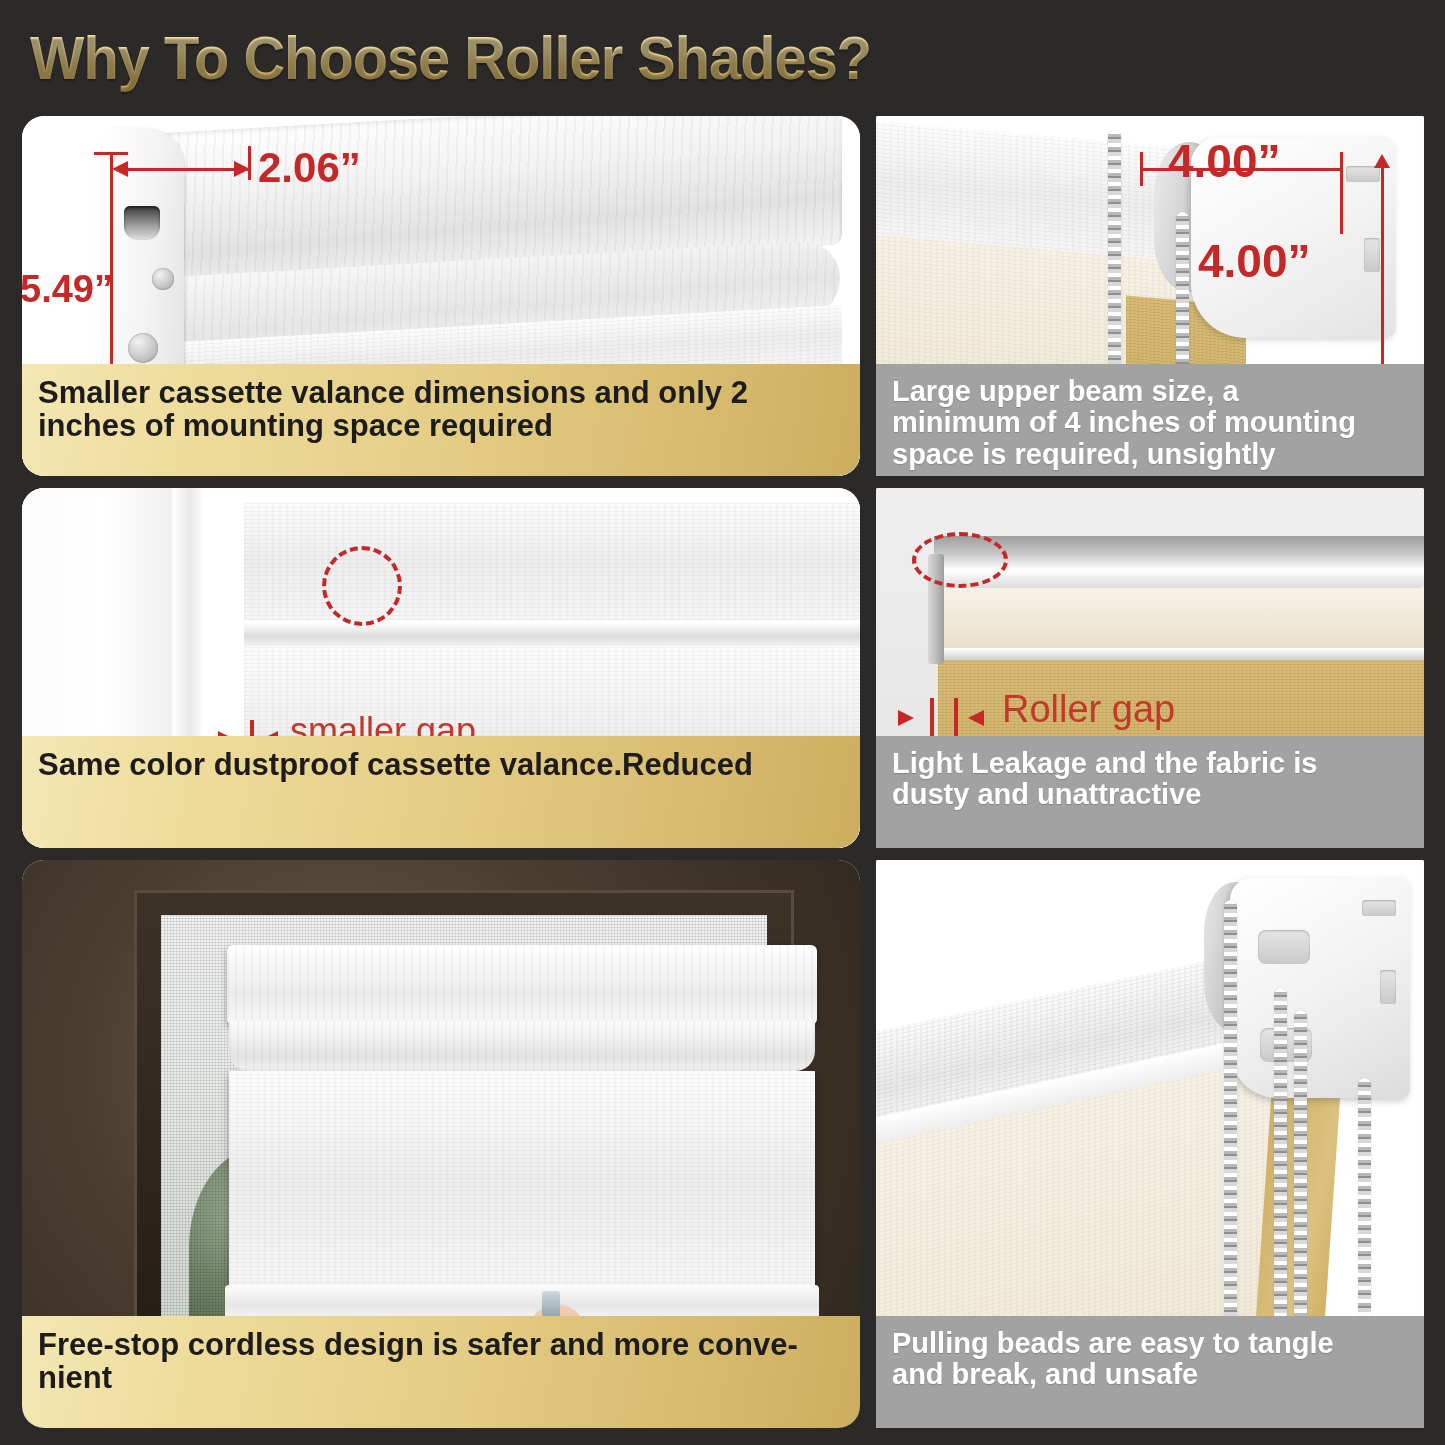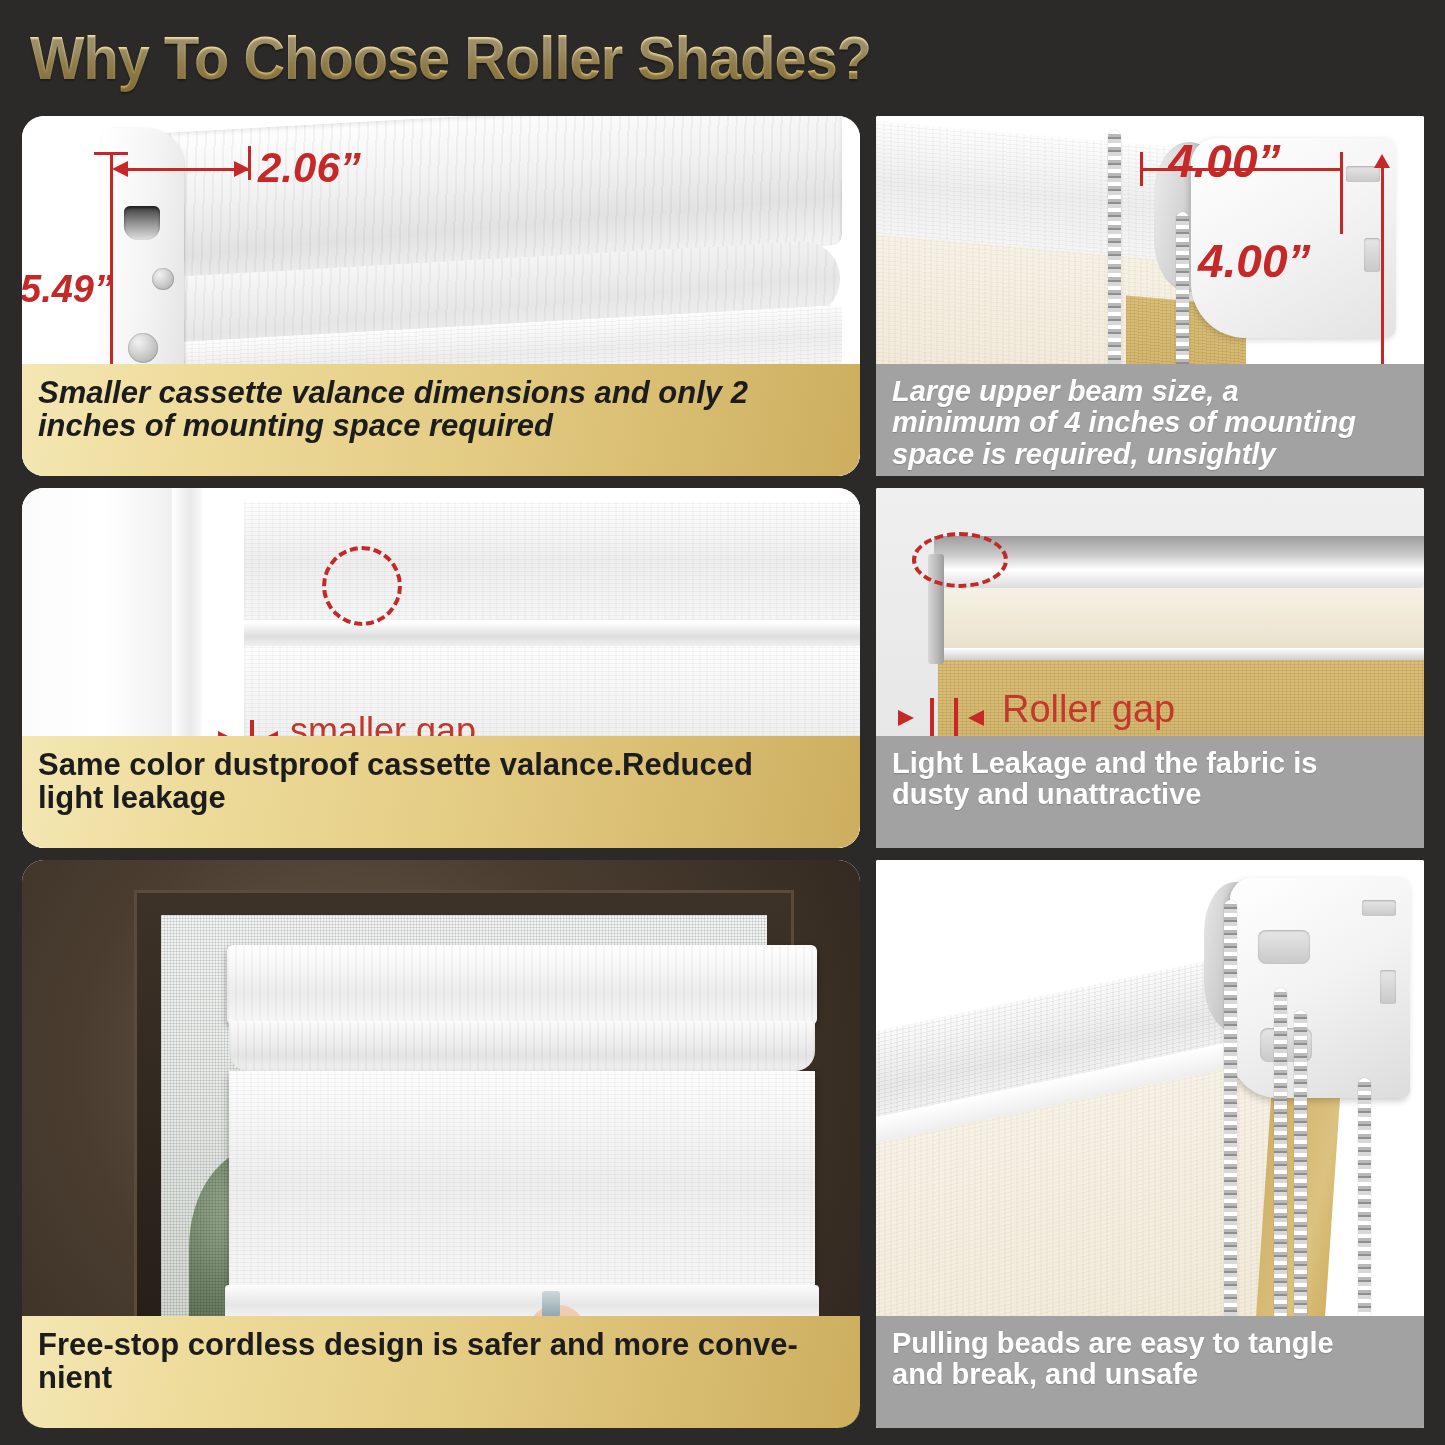--- a/index.html
+++ b/index.html
@@ -27,21 +27,21 @@
     white-space:nowrap;
   }
 
   
   .grid{ position:absolute; left:0; top:108px; width:1445px; height:1337px; }
 
   .panel{ position:absolute; overflow:hidden; background:#fff; }
   .panel.left{ left:22px; width:838px; border-radius:22px; }
   .panel.right{ left:876px; width:548px; border-radius:2px;padding-left:32px; }
 
-  .row1{ top:8px; height:360px;font-style:italic; }
+  .row1{ top:8px; height:360px; }
   .row2{ top:380px; height:360px; }
   .row3{ top:752px; height:568px; }
 
   .photo{ position:absolute; left:0; top:0; right:0; bottom:0; overflow:hidden; }
 
   
   .caption{
     position:absolute; left:0; right:0; bottom:0;
     padding:12px 16px 10px 16px;
     font-weight:bold; line-height:1.08;
@@ -407,21 +407,20 @@
       <div class="dashed-circle" style="left:300px; top:58px; width:80px; height:80px;"></div>
 
       <div class="arrow r" style="left:196px; top:243px;"></div>
       <div class="gap-bar" style="left:228px; top:232px; height:36px;"></div>
       <div class="arrow l" style="left:240px; top:243px;"></div>
       <div class="gap-label" style="left:268px; top:222px; font-size:36px;">smaller gap</div>
     </div>
 
     <div class="caption gold">
       <span>Same color dustproof cassette valance.Reduced</span>
-      <span>light leakage</span>
     </div>
   </div>
 
   <div class="panel right row2">
     <div class="photo">
       <div class="lg-wall"></div>
       <div class="lg-tube"></div>
       <div class="lg-valance"></div>
       <div class="lg-lip"></div>
       <div class="lg-fabric fabric-tan"></div>

